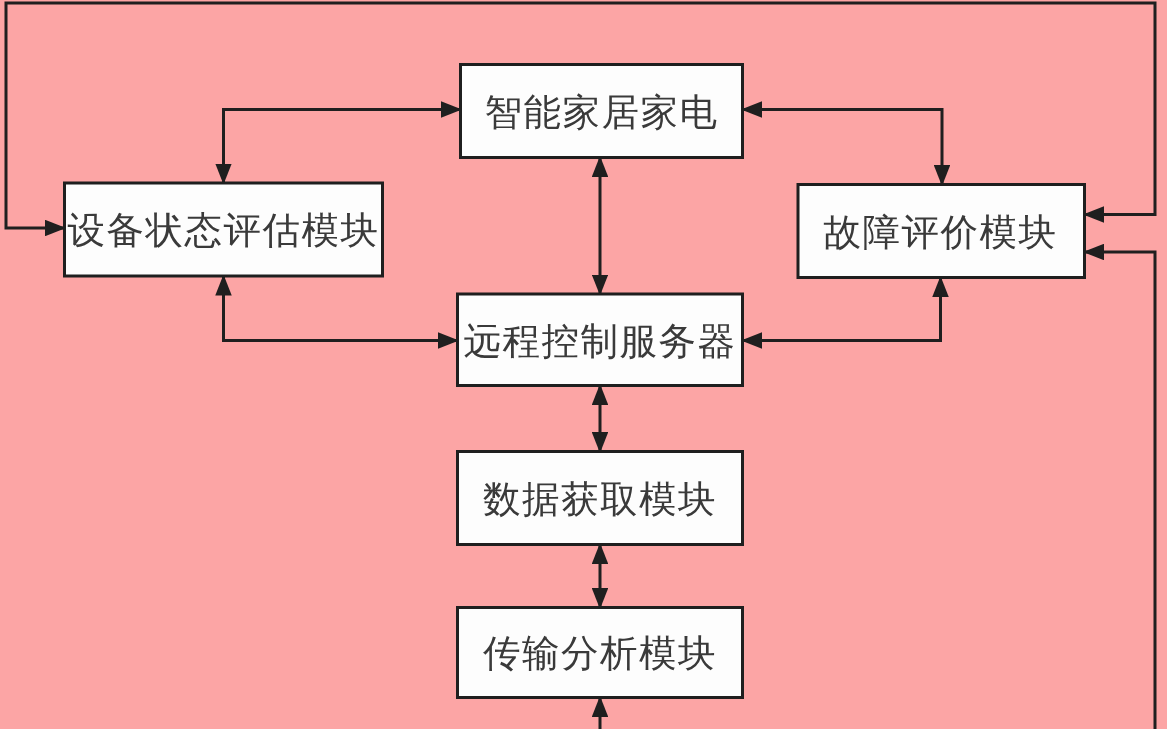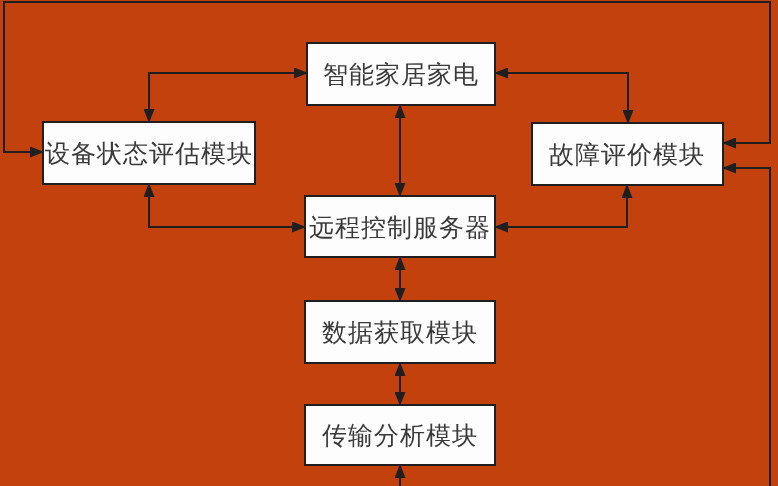--- a/index.html
+++ b/index.html
@@ -4,21 +4,21 @@
 <style>
   html, body {
     margin: 0;
     padding: 0;
     background: #ffffff;
   }
   .stage {
     position: relative;
     width: 778px;
     height: 486px;
-    background: #c2410c;
+    background: #fca5a5;
     overflow: hidden;
     font-family: "DejaVu Serif", "Liberation Serif", serif;
   }
   svg { display: block; }
   .edge {
     fill: none;
     stroke: #1f1f1f;
     stroke-width: 2;
   }
   .node-box {

